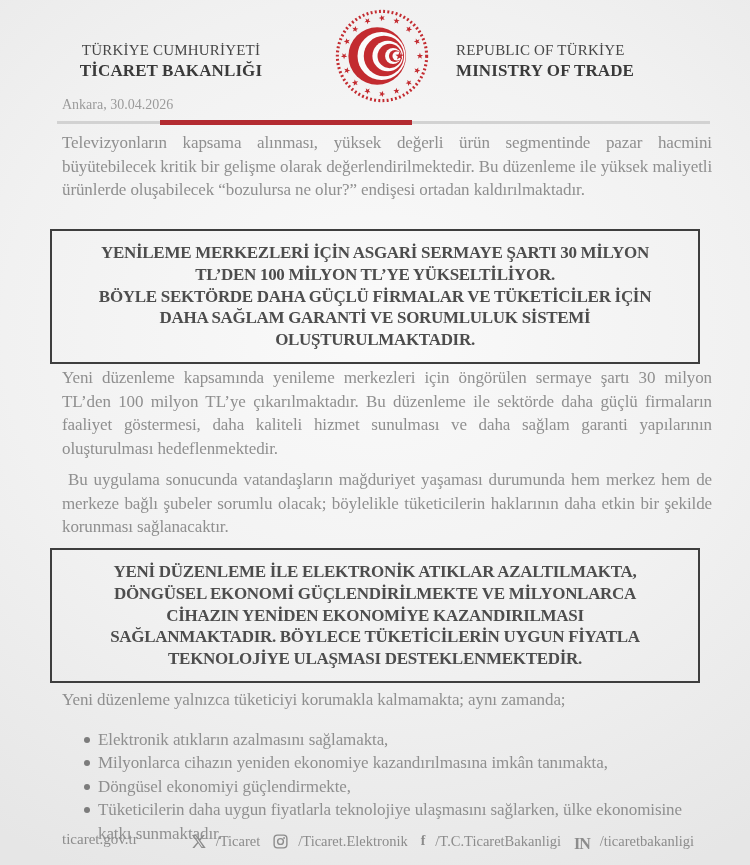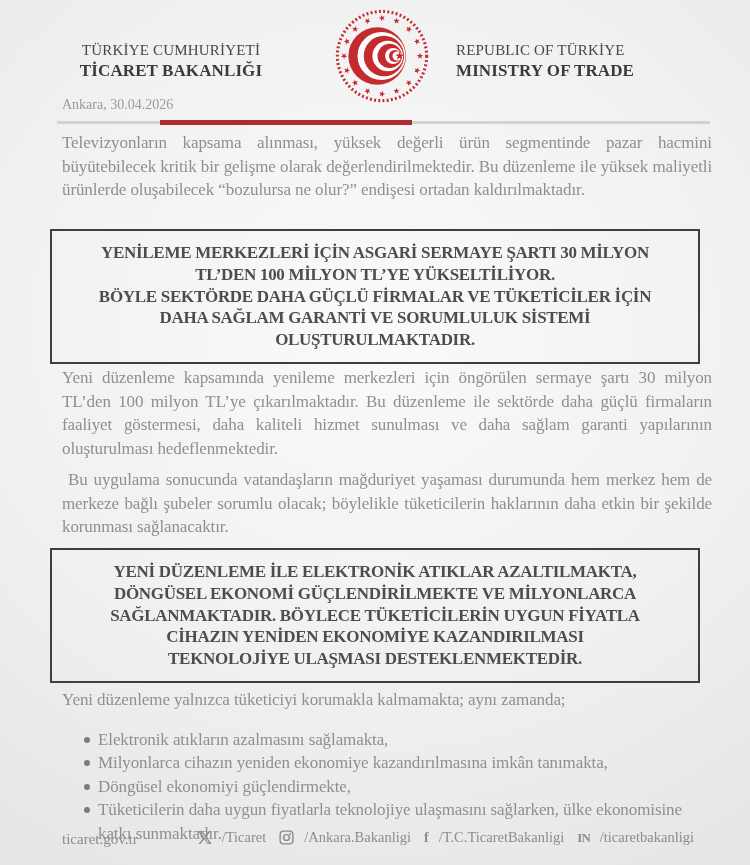--- a/index.html
+++ b/index.html
@@ -49,21 +49,21 @@
   }
   
   .footer-site{ position:absolute; left:62px; top:831px; font-size:15px; color:#8c8c8c; }
   .footer-social{
     position:absolute; right:56px; top:829px;
     display:flex; align-items:center; gap:13px;
     font-size:14.5px; color:#8c8c8c;
   }
   .soc-item{ display:inline-flex; align-items:center; gap:10px; }
   .soc-glyph{ font-weight:700; font-size:14px; color:#8c8c8c; }
-  .soc-glyph.li{ font-size:13px; letter-spacing:-1px; }
+  .soc-glyph.li{ font-size:16px; letter-spacing:-1px;margin-top:6px; }
   .icon-svg{ display:block; }
 </style>
 </head>
 <body>
 
 <div class="page">
 
   <div class="hdr-left">
     <div class="hdr-line1">TÜRKİYE CUMHURİYETİ</div>
     <div class="hdr-line2">TİCARET BAKANLIĞI</div>
@@ -123,22 +123,22 @@
     <div>OLUŞTURULMAKTADIR.</div>
   </div>
 
   <p class="par p2">Yeni düzenleme kapsamında yenileme merkezleri için öngörülen sermaye şartı 30 milyon TL’den 100 milyon TL’ye çıkarılmaktadır. Bu düzenleme ile sektörde daha güçlü firmaların faaliyet göstermesi, daha kaliteli hizmet sunulması ve daha sağlam garanti yapılarının oluşturulması hedeflenmektedir.</p>
 
   <p class="par p3">Bu uygulama sonucunda vatandaşların mağduriyet yaşaması durumunda hem merkez hem de merkeze bağlı şubeler sorumlu olacak; böylelikle tüketicilerin haklarının daha etkin bir şekilde korunması sağlanacaktır.</p>
 
   <div class="hbox box2">
     <div>YENİ DÜZENLEME İLE ELEKTRONİK ATIKLAR AZALTILMAKTA,</div>
     <div>DÖNGÜSEL EKONOMİ GÜÇLENDİRİLMEKTE VE MİLYONLARCA</div>
+    <div>CİHAZIN YENİDEN EKONOMİYE KAZANDIRILMASI</div>
     <div>SAĞLANMAKTADIR. BÖYLECE TÜKETİCİLERİN UYGUN FİYATLA</div>
-    <div>CİHAZIN YENİDEN EKONOMİYE KAZANDIRILMASI</div>
     <div>TEKNOLOJİYE ULAŞMASI DESTEKLENMEKTEDİR.</div>
   </div>
 
   <div class="bullets">
     <div>Yeni düzenleme yalnızca tüketiciyi korumakla kalmamakta; aynı zamanda;</div>
     <ul>
       <li>Elektronik atıkların azalmasını sağlamakta,</li>
       <li>Milyonlarca cihazın yeniden ekonomiye kazandırılmasına imkân tanımakta,</li>
       <li>Döngüsel ekonomiyi güçlendirmekte,</li>
       <li>Tüketicilerin daha uygun fiyatlarla teknolojiye ulaşmasını sağlarken, ülke ekonomisine katkı sunmaktadır.</li>
@@ -153,21 +153,21 @@
         <path fill="#8c8c8c" d="M12.6 1h2.2L9.9 6.8 15.7 15h-4.5L7.7 9.9 3.6 15H1.4l5.3-6.2L1 1h4.6l3.2 4.6L12.6 1zm-1 12.7h1.2L4.9 2.2H3.6l8 11.5z"></path>
       </svg>
       <span>/Ticaret</span>
     </span>
     <span class="soc-item">
       <svg class="icon-svg" width="15" height="15" viewBox="0 0 16 16">
         <rect x="1.2" y="1.2" width="13.6" height="13.6" rx="3.6" fill="none" stroke="#8c8c8c" stroke-width="1.5"></rect>
         <circle cx="8" cy="8" r="3.1" fill="none" stroke="#8c8c8c" stroke-width="1.5"></circle>
         <circle cx="11.8" cy="4.2" r="1" fill="#8c8c8c"></circle>
       </svg>
-      <span>/Ankara.Bakanligi</span>
+      <span>/Ticaret.Elektronik</span>
     </span>
     <span class="soc-item">
       <span class="soc-glyph">f</span>
       <span>/T.C.TicaretBakanligi</span>
     </span>
     <span class="soc-item">
       <span class="soc-glyph li">IN</span>
       <span>/ticaretbakanligi</span>
     </span>
   </div>

